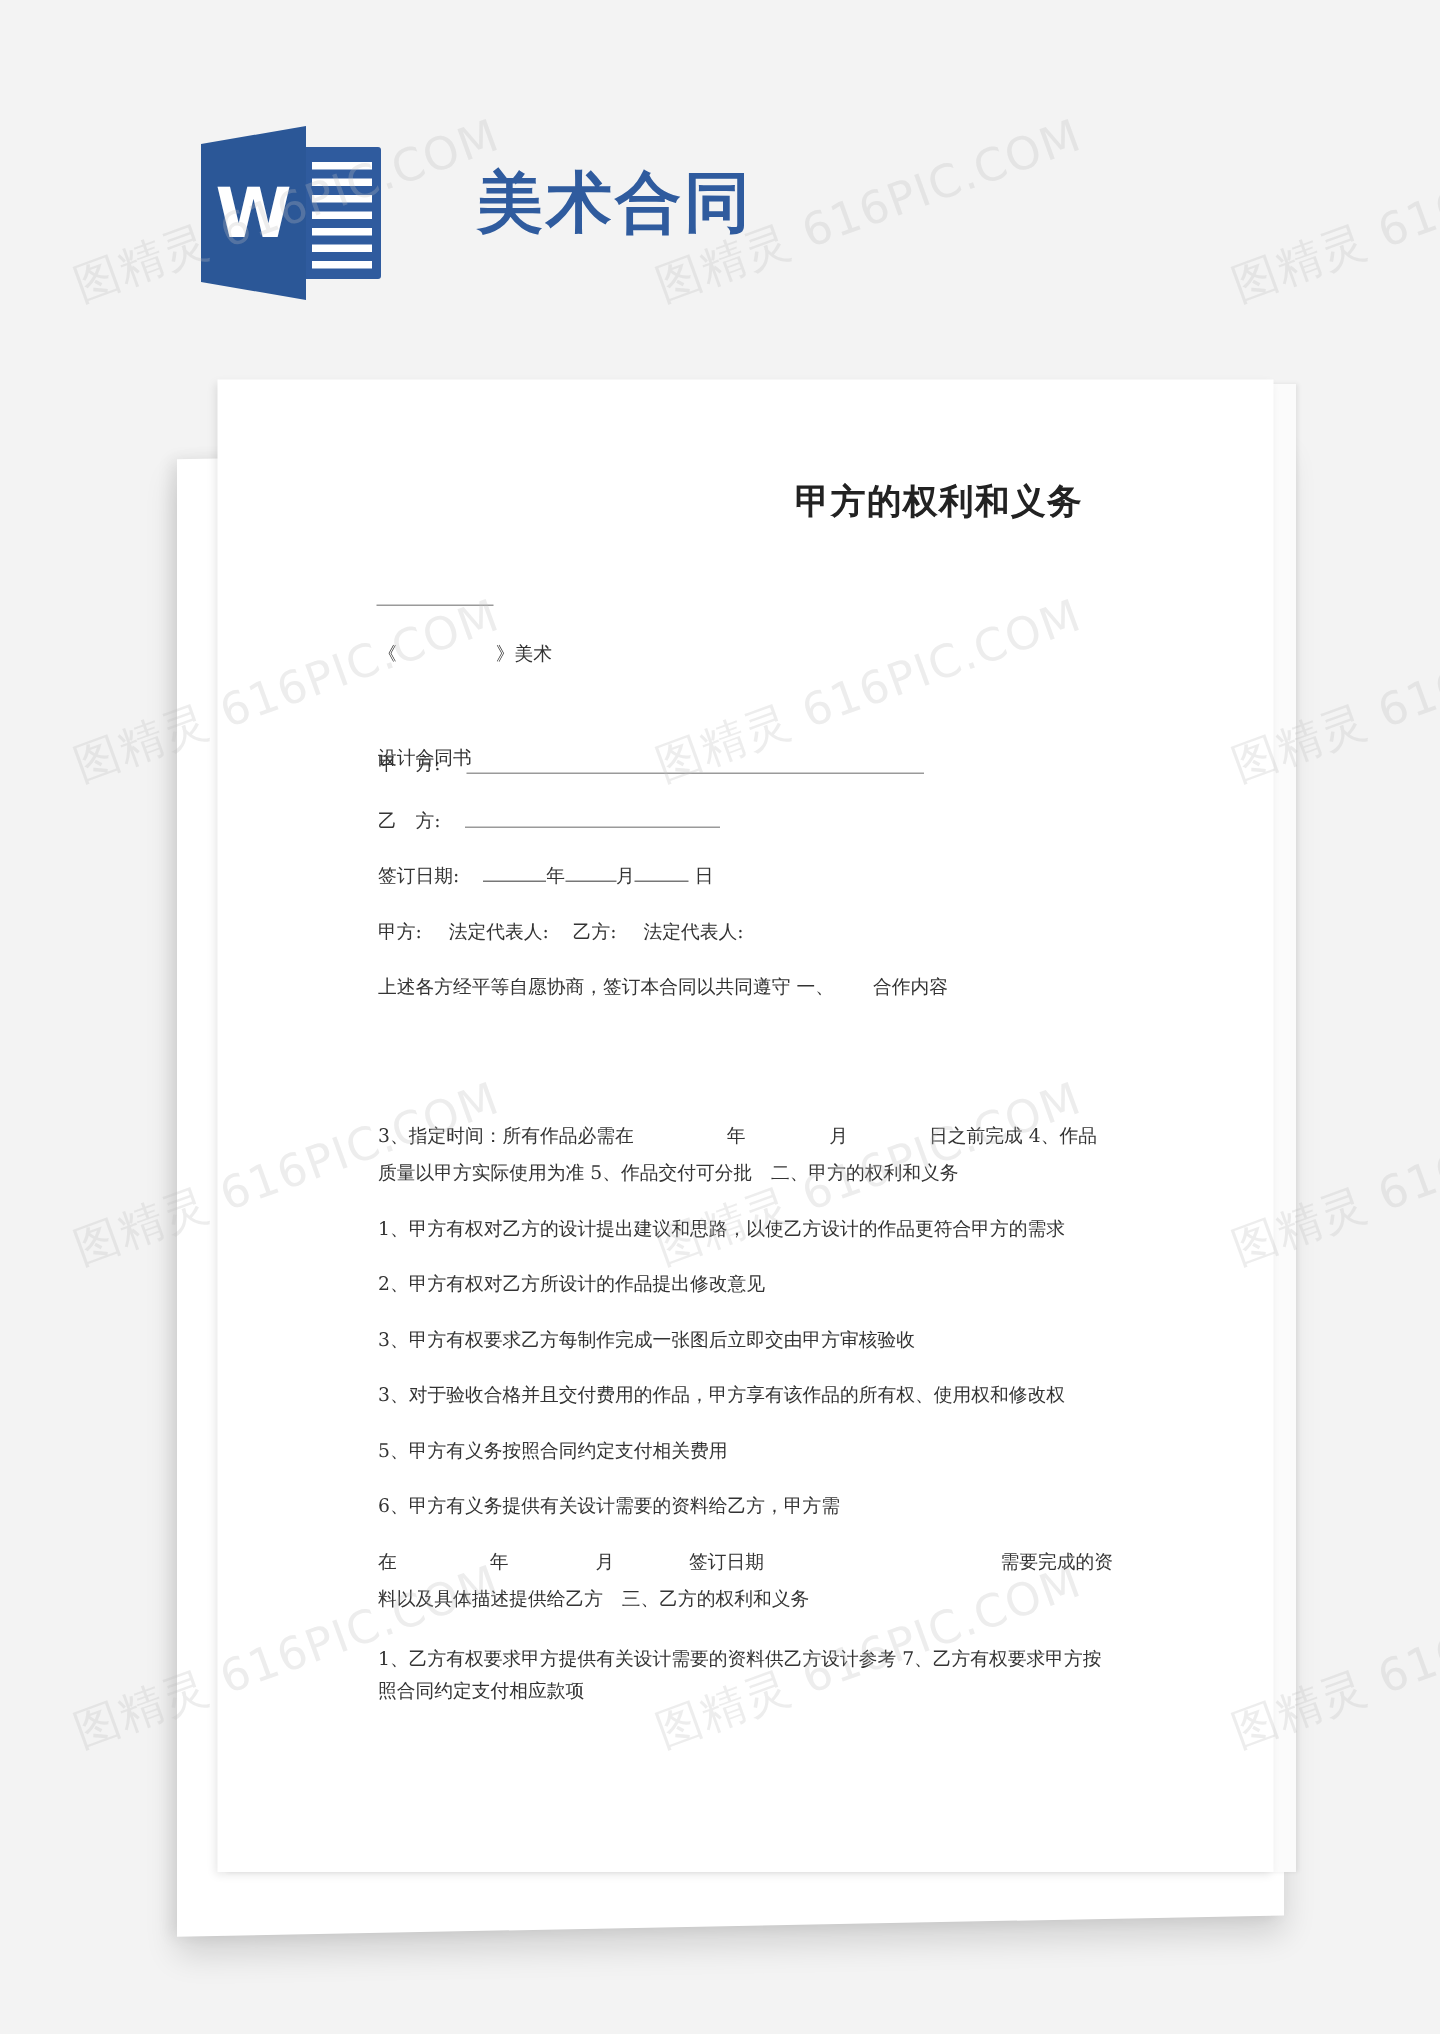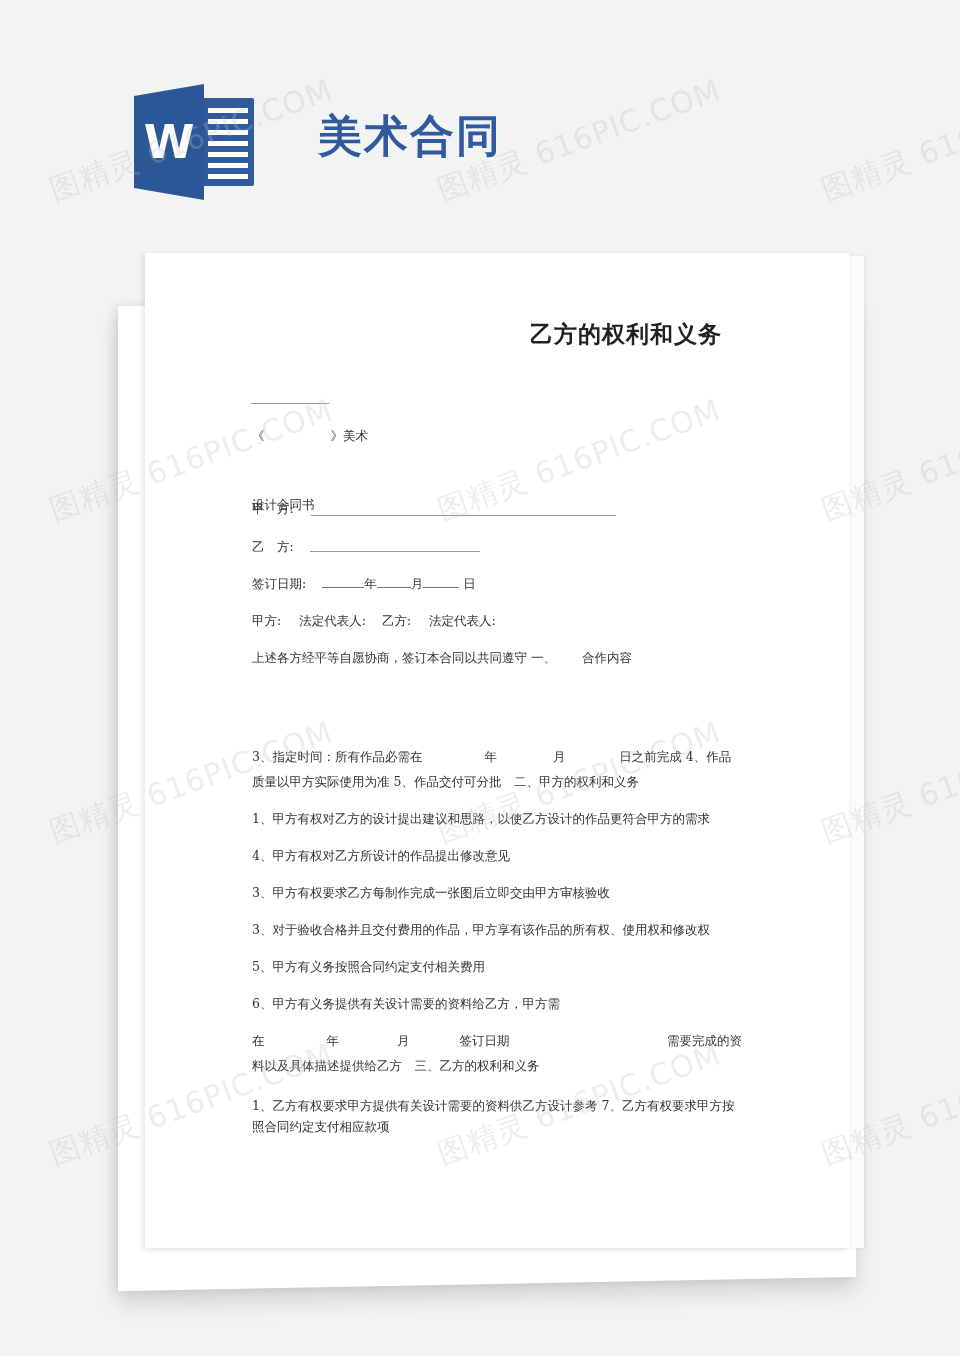--- a/index.html
+++ b/index.html
@@ -154,21 +154,21 @@
   </svg>
   <div class="header-title">美术合同</div>
 </div>
 
 <div class="paper-back"></div>
 <div class="paper-mid"></div>
 
 <div class="paper">
   <div class="doc">
 
-    <div class="doc-title">乙方的权利和义务</div>
+    <div class="doc-title">甲方的权利和义务</div>
 
     <div class="rule" style="left:106px; top:150px; width:78px;"></div>
 
     <div class="line" style="top:173px;">
       <span>《</span>
       <span class="gap" style="width:58px;"></span>
       <span>》美术</span>
     </div>
 
     <div class="line" style="top:194px;margin-top:48px;">设计合同书</div>
@@ -212,21 +212,21 @@
       <span class="gap" style="width:54px;"></span>
       <span>年</span>
       <span class="gap" style="width:48px;"></span>
       <span>月</span>
       <span class="gap" style="width:46px;"></span>
       <span>日之前完成 4、作品</span>
     </div>
     <div class="line" style="top:519px;">质量以甲方实际使用为准 5、作品交付可分批　二、甲方的权利和义务</div>
 
     <div class="line" style="top:556px;">1、甲方有权对乙方的设计提出建议和思路，以使乙方设计的作品更符合甲方的需求</div>
-    <div class="line" style="top:593px;">4、甲方有权对乙方所设计的作品提出修改意见</div>
+    <div class="line" style="top:593px;">2、甲方有权对乙方所设计的作品提出修改意见</div>
     <div class="line" style="top:630px;">3、甲方有权要求乙方每制作完成一张图后立即交由甲方审核验收</div>
     <div class="line" style="top:667px;">3、对于验收合格并且交付费用的作品，甲方享有该作品的所有权、使用权和修改权</div>
     <div class="line" style="top:704px;">5、甲方有义务按照合同约定支付相关费用</div>
     <div class="line" style="top:741px;">6、甲方有义务提供有关设计需要的资料给乙方，甲方需</div>
 
     <div class="line" style="top:778px; width:490px;">
       <span>在</span>
       <span class="gap" style="width:54px;"></span>
       <span>年</span>
       <span class="gap" style="width:50px;"></span>

